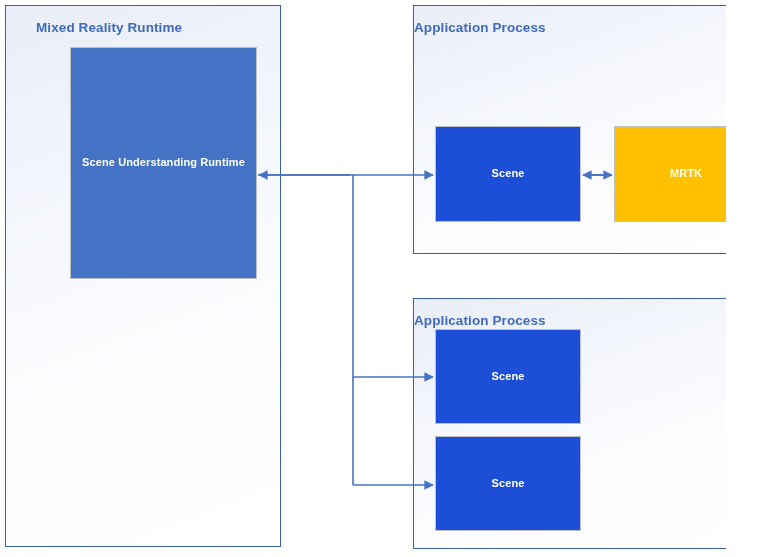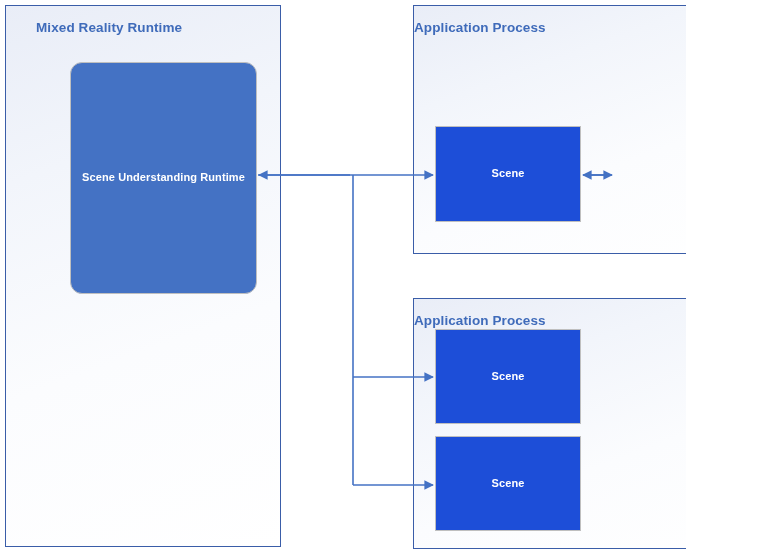--- a/index.html
+++ b/index.html
@@ -11,20 +11,21 @@
   body {
     font-family: "Liberation Sans", sans-serif;
     -webkit-font-smoothing: antialiased;
   }
   #canvas {
     position: relative;
     width: 686px;
     height: 557px;
     background: #ffffff;
     overflow: hidden;
+    padding-left: 40px;
   }
 
   
   .container-box {
     position: absolute;
     box-sizing: border-box;
     border: 1px solid #3A5DA8;
     background: linear-gradient(160deg, #E9EDF7 0%, #F2F5FB 28%, #FBFCFE 62%, #FFFFFF 100%);
   }
   .container-title {
@@ -79,24 +80,23 @@
     text-align: center;
     letter-spacing: 0.1px;
     line-height: 1.2;
   }
   .block.blue   { background: #4472C4; }
   .block.green  { background: #1d4ed8; }
   .block.yellow { background: #FFC000; }
 
   #block-su-runtime {
     left: 70px;
-    top: 62px;
+    top: 47px;
     width: 187px;
     height: 232px;
-    border-radius: 12px;
   }
   #block-scene-top {
     left: 435px;
     top: 126px;
     width: 146px;
     height: 96px;
   }
   #block-mrtk {
     left: 614px;
     top: 126px;
@@ -140,20 +140,21 @@
   </div>
 
   <div class="container-box" id="app-process-bottom">
     <div class="container-title center-aligned">Application Process</div>
   </div>
 
   <div class="block blue" id="block-su-runtime">Scene Understanding Runtime</div>
 
   <div class="block green" id="block-scene-top">Scene</div>
 
+  <div class="block yellow" id="block-mrtk">MRTK</div>
 
   <div class="block green" id="block-scene-mid">Scene</div>
 
   <div class="block green" id="block-scene-bot">Scene</div>
 
   <svg id="connectors" viewBox="0 0 778 557" width="778" height="557" xmlns="http://www.w3.org/2000/svg">
     <defs>
       <marker id="arrow-right" viewBox="0 0 10 10" refX="9" refY="5" markerWidth="6" markerHeight="6" orient="auto-start-reverse">
         <path d="M 0 0 L 10 5 L 0 10 z" fill="#4472C4"></path>
       </marker>

